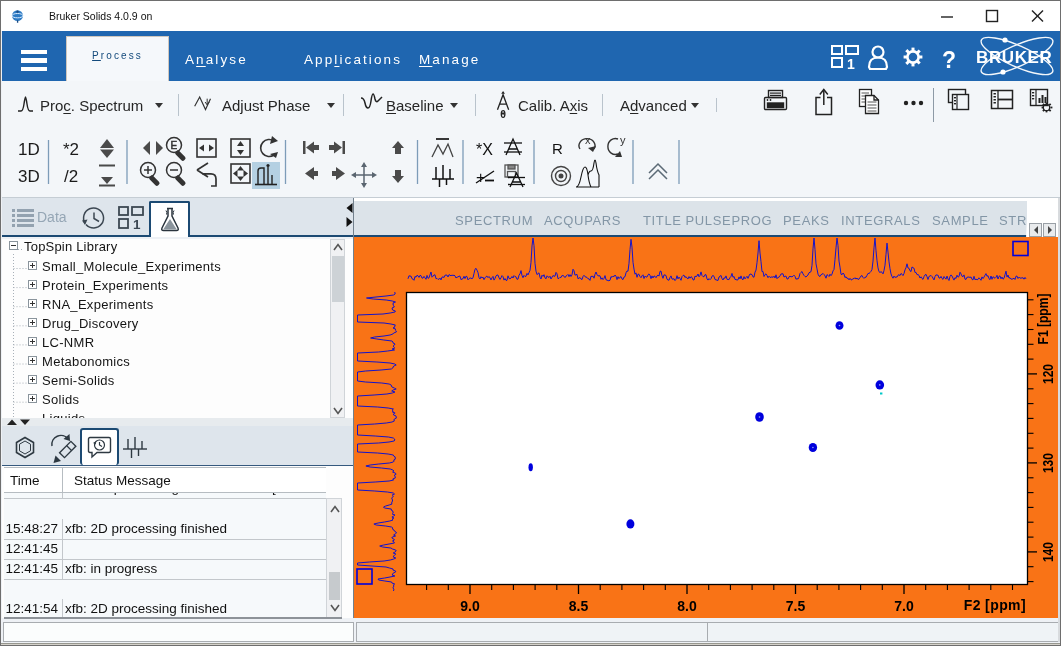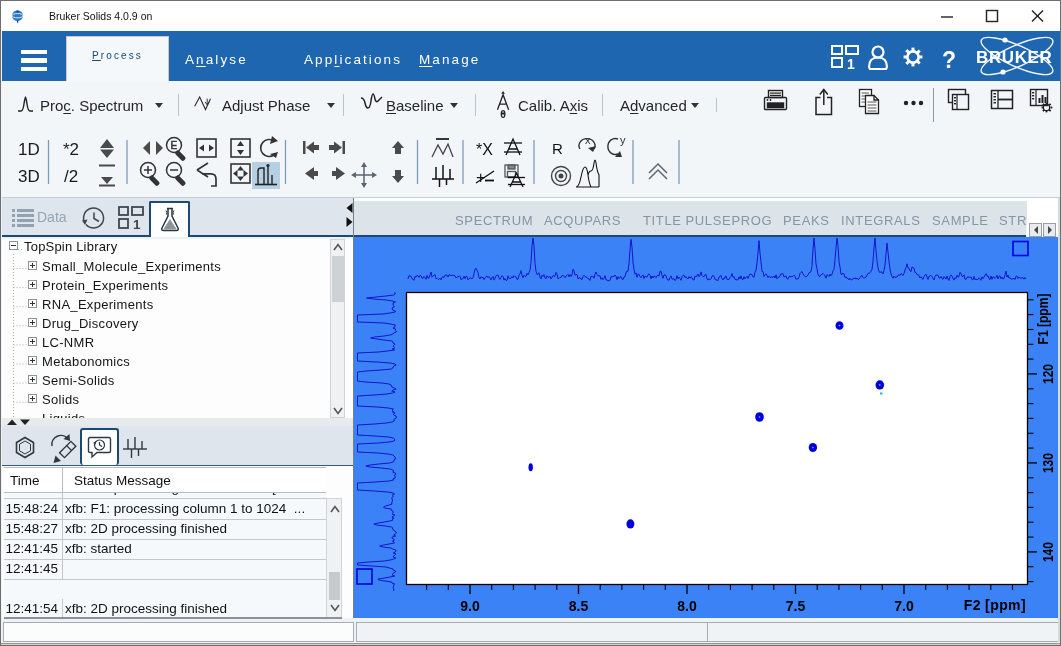--- a/index.html
+++ b/index.html
@@ -40,21 +40,21 @@
 .row .c2{position:absolute;left:61px;top:2px;width:257px;overflow:hidden;white-space:nowrap;}
 .vline{position:absolute;left:58px;top:0;width:1px;height:21px;background:#c3c7cb;}
 
 .sbar{position:absolute;background:#f0f1f3;border:1px solid #d0d4d8;}
 
 #rtabs{left:353px;top:197px;width:704px;height:39px;background:#fff;}
 #rtabstrip{position:absolute;left:0;top:3px;width:673px;height:36px;background:#dce3e9;border-bottom:2px solid #1c4a73;}
 .rtab{position:absolute;top:12px;font-size:13px;color:#8396a6;letter-spacing:0.65px;white-space:nowrap;}
 #acttab{position:absolute;left:2.5px;top:0px;width:92px;height:36px;background:#fff;border:2px solid #1c4a73;border-bottom:none;}
 #acttab span{display:block;margin-top:9px;text-align:center;font-weight:bold;font-size:13px;color:#1c4a73;letter-spacing:0.5px;}
-#spec{left:353px;top:236px;width:704px;height:381px;background:#3b82f6;}
+#spec{left:353px;top:236px;width:704px;height:381px;background:#f97316;}
 
 #sb1{left:2px;top:621px;width:351px;height:20px;background:#fbfdfd;border:1px solid #a8acb0;}
 #sb2{left:355px;top:621px;width:352px;height:20px;background:#eff3f6;border:1px solid #a8acb0;}
 #sb3{left:707px;top:621px;width:352px;height:20px;background:#eff3f6;border:1px solid #a8acb0;border-left:none;}
 #bstrip{left:0px;top:642px;width:1061px;height:4px;background:#d4d1ca;border-top:1px solid #97978f;}
 #rstrip{left:1057px;top:197px;width:3px;height:444px;background:#d8dbde;}
 #pdiv{left:352px;top:197px;width:1px;height:420px;background:#72808c;}
 </style></head><body>
 <div id="title" class="abs">
  <svg class="abs" style="left:9px;top:8px" width="15" height="15" viewBox="0 0 18 18">
@@ -554,37 +554,32 @@
  <div class="abs" style="left:6px;top:5px">Time</div>
  <div class="abs" style="left:70px;top:5px">Status Message</div>
  <div class="abs" style="left:58px;top:0;width:1px;height:25px;background:#b6bcc1"></div>
 </div>
 <div id="tbl" class="abs">
  <div class="row" style="top:-15px">
       <span class="c1">15:48:21</span>
       <span class="c2">xfb: F2: processing row 1 to 1024&nbsp; [10...</span>
       <span class="vline"></span>
     </div>
- <div class="row" style="top:6px">
-      <span class="c1">15:48:24</span>
-      <span class="c2">xfb: F1: processing column 1 to 1024&nbsp; ...</span>
-      <span class="vline"></span>
-    </div>
  <div class="row" style="top:26px">
       <span class="c1">15:48:27</span>
       <span class="c2">xfb: 2D processing finished</span>
       <span class="vline"></span>
     </div>
  <div class="row" style="top:46px">
       <span class="c1">12:41:45</span>
-      <span class="c2">xfb: started</span>
       <span class="vline"></span>
     </div>
  <div class="row" style="top:66px">
       <span class="c1">12:41:45</span>
+      <span class="c2">xfb: in progress</span>
       <span class="vline"></span>
     </div>
  <div class="row" style="top:106px;border-bottom:none">
       <span class="c1">12:41:54</span>
       <span class="c2">xfb: 2D processing finished</span>
       <span class="vline"></span>
     </div>
 </div>
 <div class="sbar abs" style="left:325px;top:497px;width:16px;height:120px">
  <svg class="abs" style="left:3px;top:6px" width="10" height="9" viewBox="0 0 10 9">

